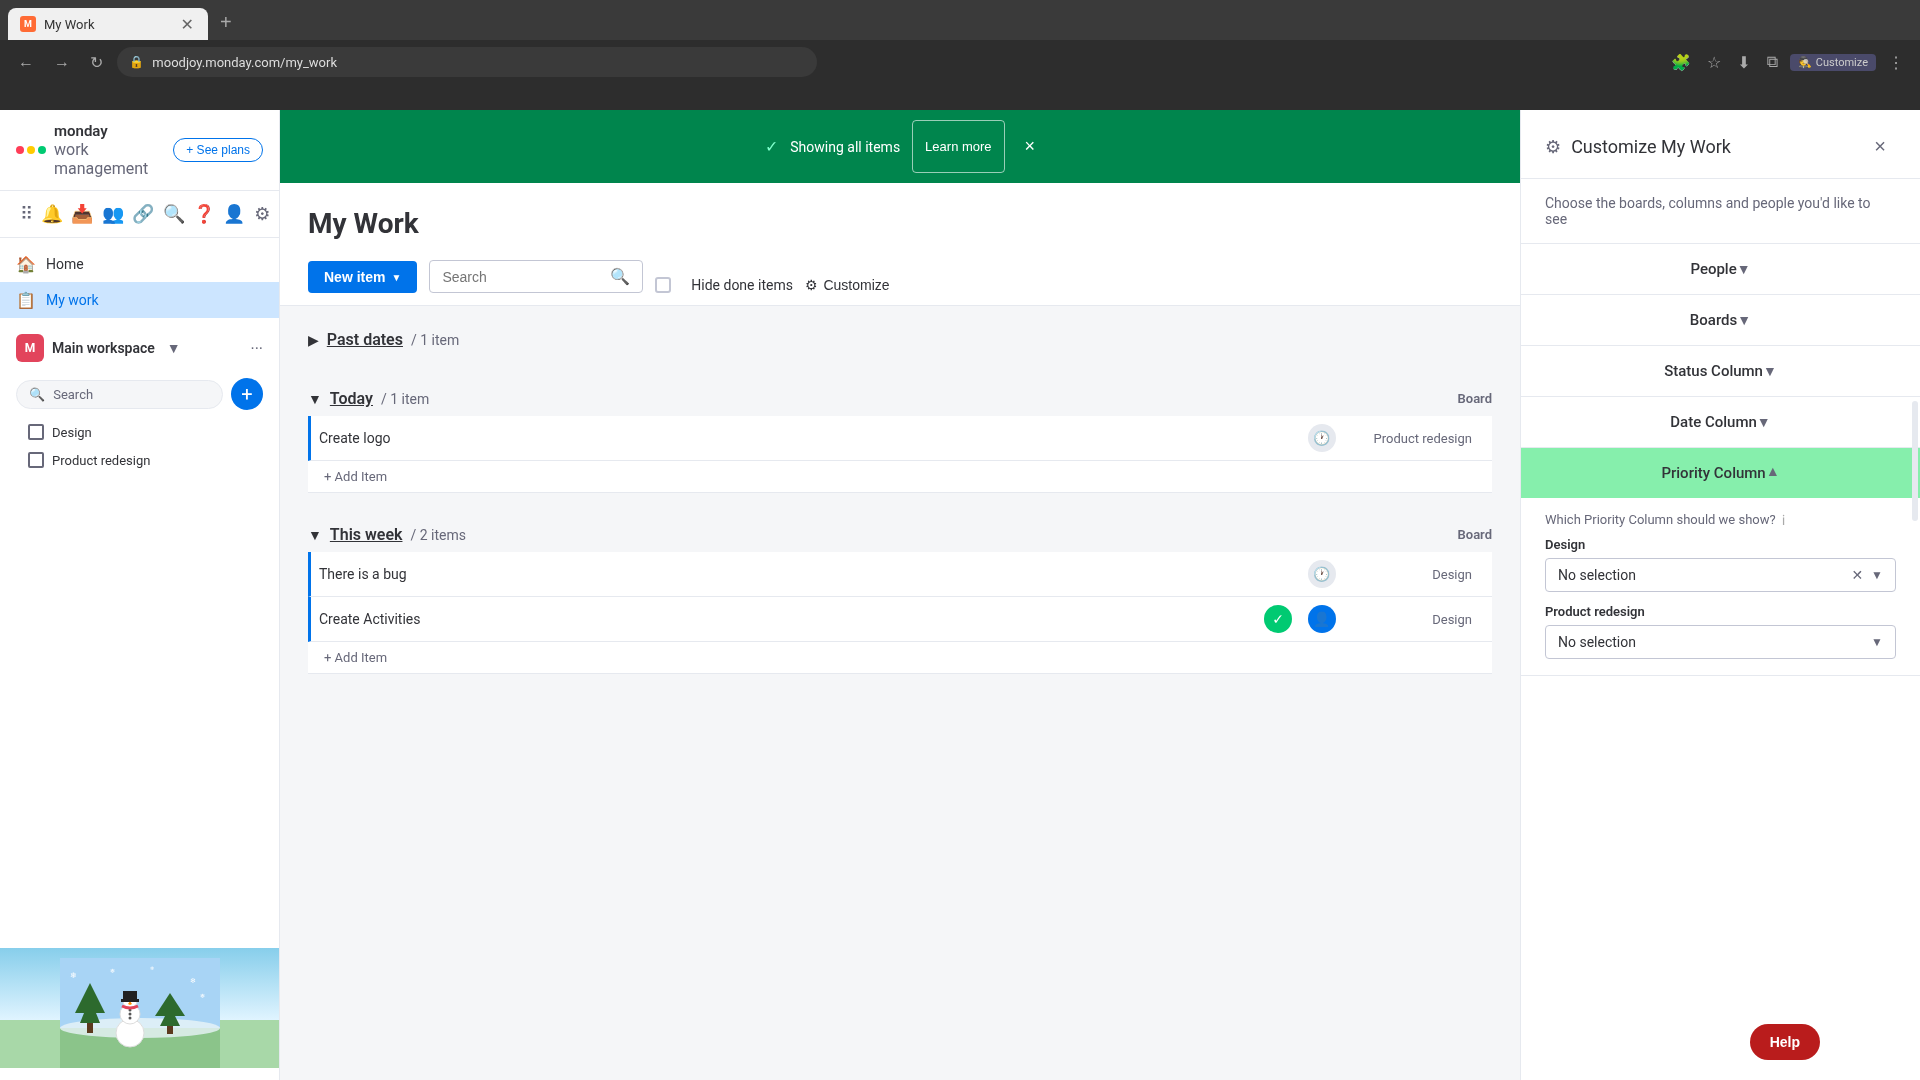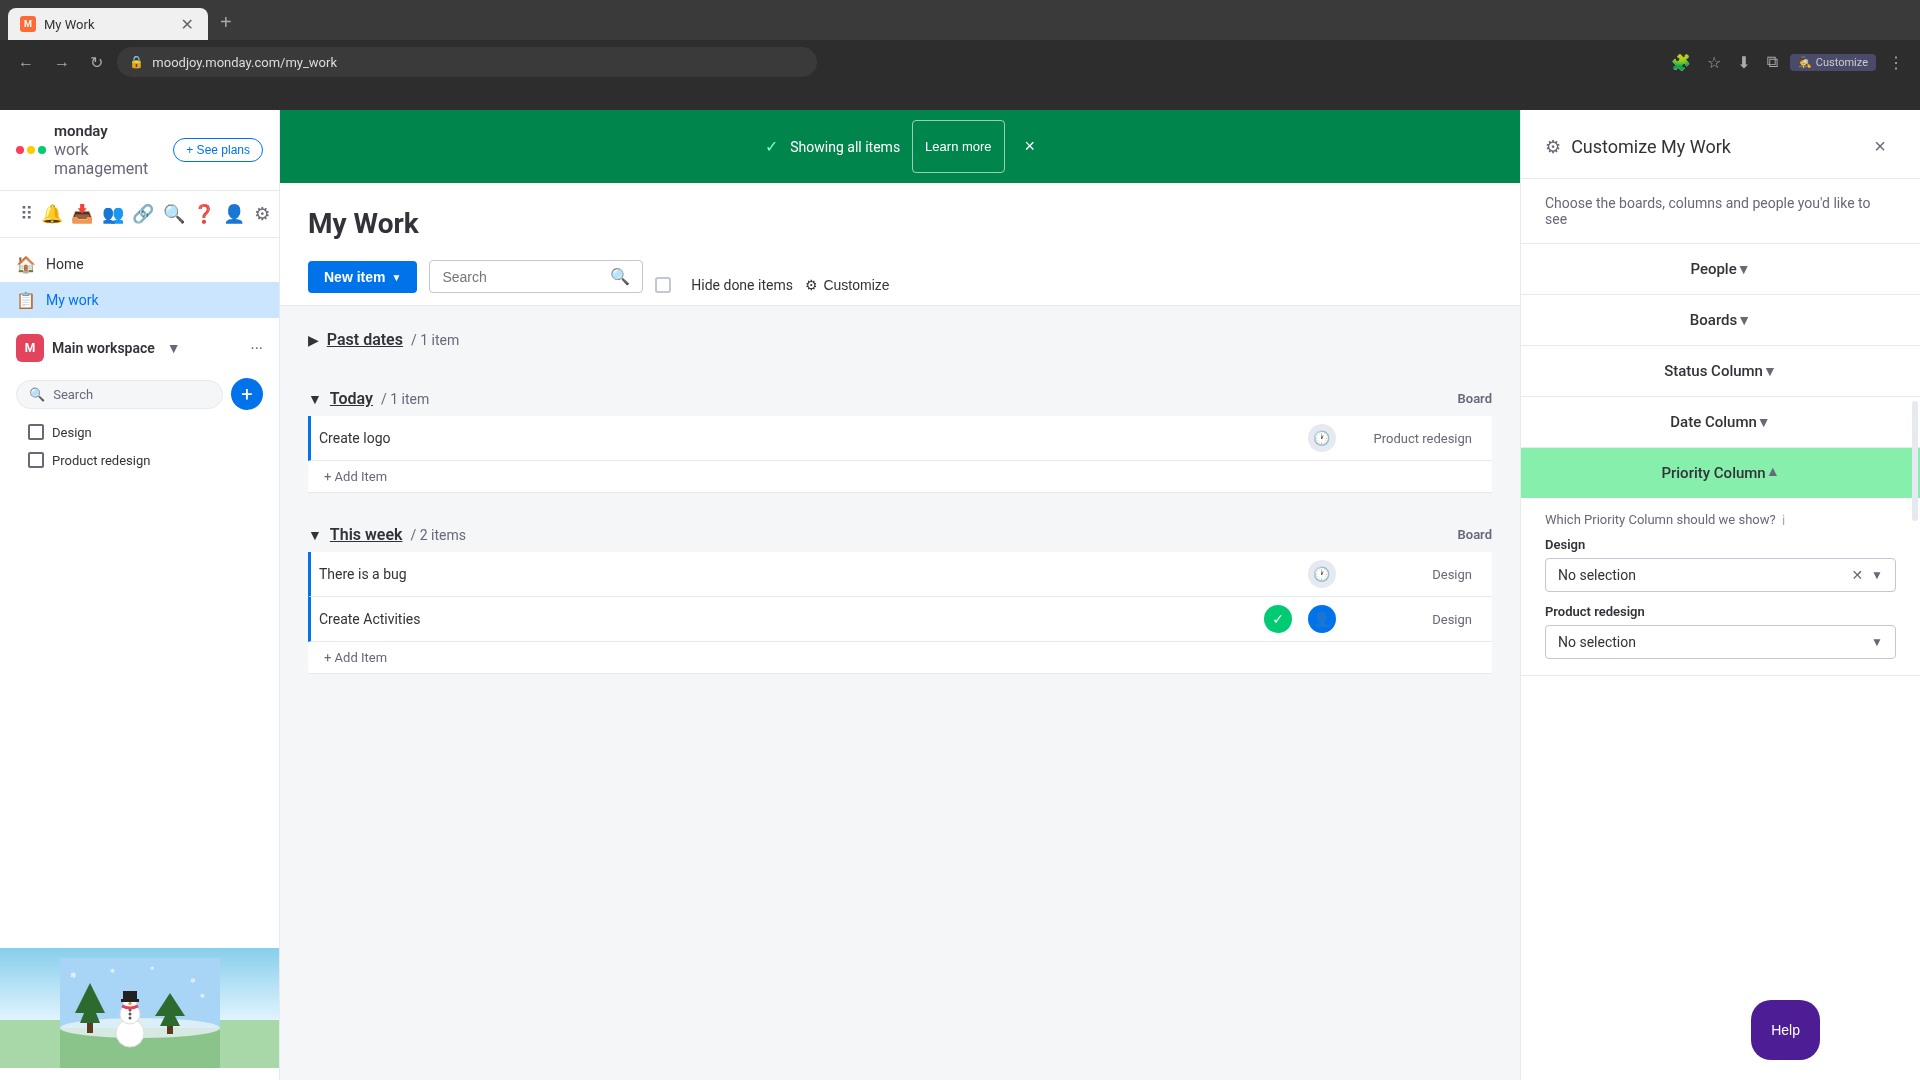--- a/index.html
+++ b/index.html
@@ -115,21 +115,21 @@
     .info-icon { color: #aaa; font-size: 14px; }
 
     .board-label { font-size: 13px; font-weight: 600; color: #323338; margin-bottom: 6px; margin-top: 8px; }
     .select-dropdown { display: flex; align-items: center; border: 1px solid #c3c6d4; border-radius: 4px; padding: 8px 12px; background: #fff; cursor: pointer; justify-content: space-between; }
     .select-text { font-size: 14px; color: #323338; }
     .select-icons { display: flex; align-items: center; gap: 8px; }
     .select-clear { color: #676879; font-size: 14px; cursor: pointer; }
     .select-arrow { color: #676879; font-size: 12px; }
 
     
-    .help-btn { position: fixed; bottom: 20px; right: 100px; background: #4c1d95; color: white; border: none; border-radius: 20px; padding: 22px 20px; font-size: 14px; font-weight: 400; cursor: pointer; z-index: 100; }
+    .help-btn { position: fixed; bottom: 20px; right: 100px; background: #b91c1c; color: white; border: none; border-radius: 20px; padding: 10px 20px; font-size: 14px; font-weight: 700; cursor: pointer; z-index: 100; }
 
     
     .panel-scroll-bar { width: 6px; background: #e6e9ef; position: absolute; right: 2px; top: 30%; height: 120px; border-radius: 3px; }
   </style>
 </head>
 <body>
 
 <div class="browser-chrome">
   <div class="browser-tabs">
     <div class="browser-tab active">

